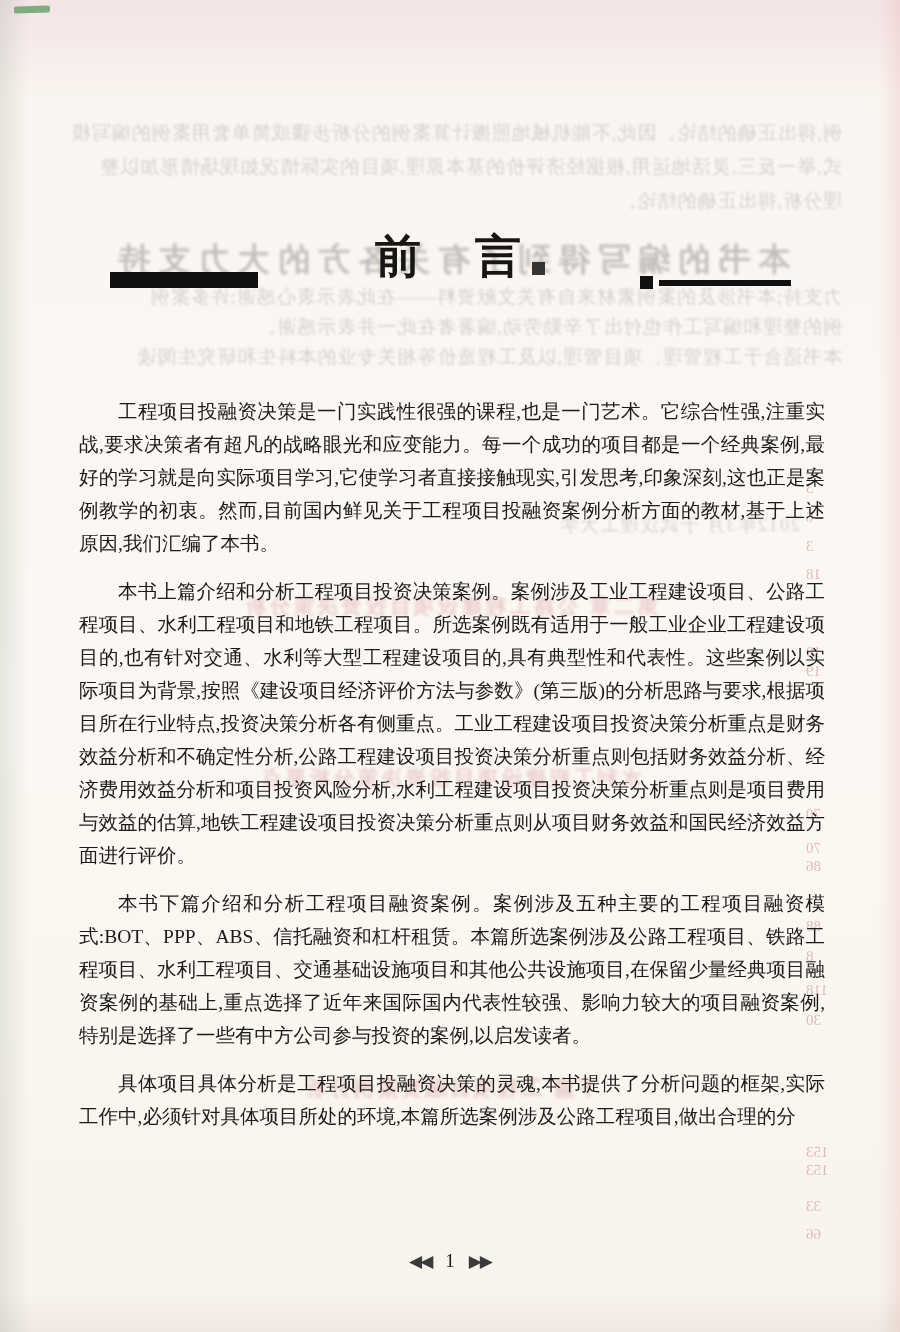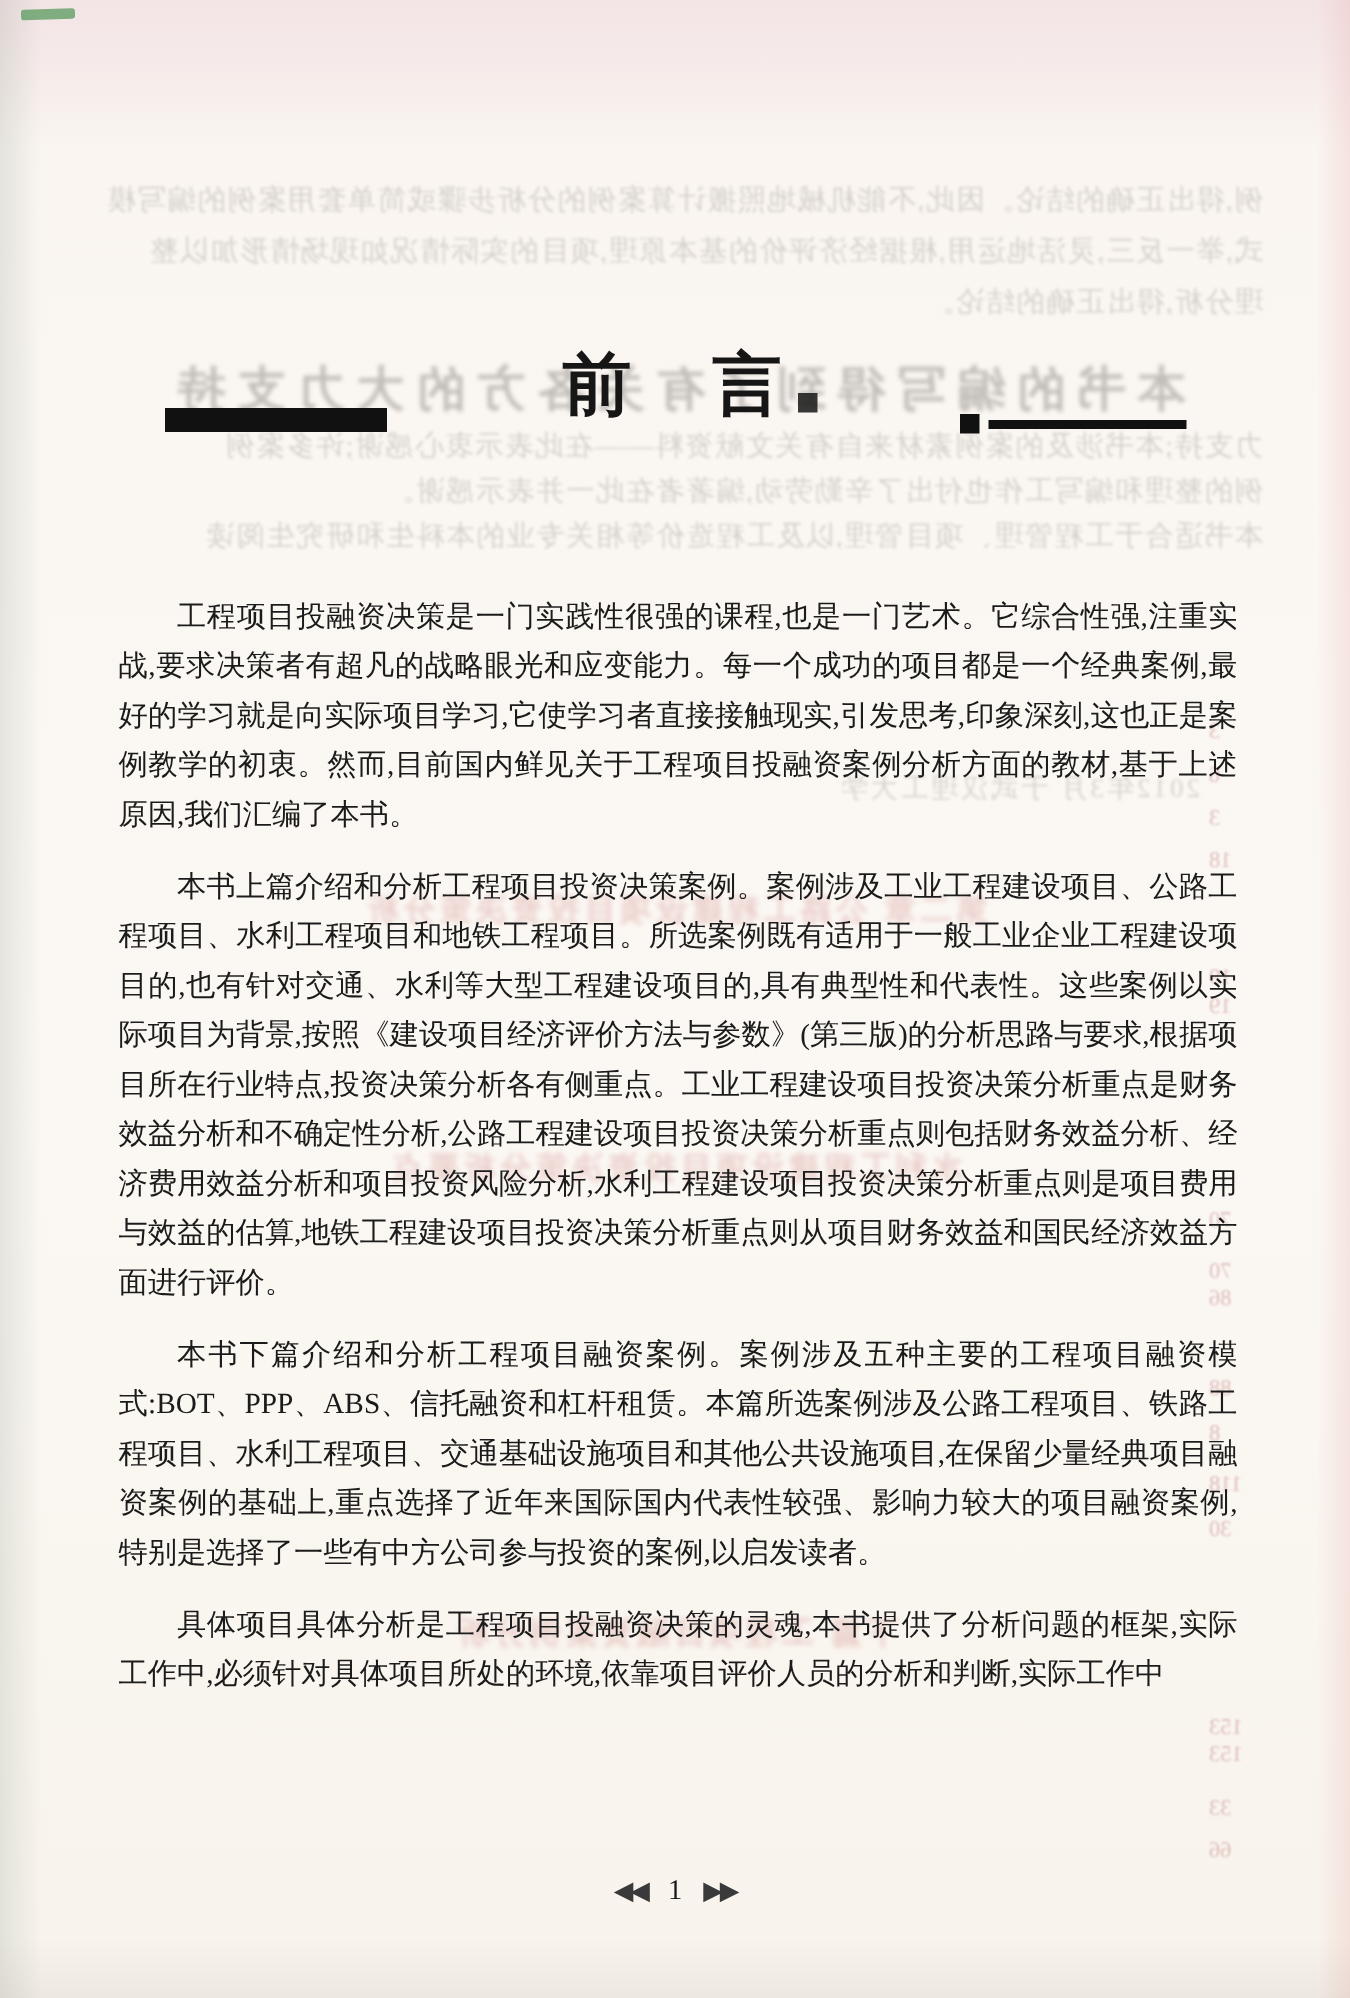--- a/index.html
+++ b/index.html
@@ -128,20 +128,20 @@
   <div class="bar-left"></div>
   <h1 class="page-title">前　言</h1>
   <div class="title-dot"></div>
   <div class="bar-square"></div>
   <div class="bar-thin"></div>
 
   <div class="body-text">
     <p>工程项目投融资决策是一门实践性很强的课程,也是一门艺术。它综合性强,注重实战,要求决策者有超凡的战略眼光和应变能力。每一个成功的项目都是一个经典案例,最好的学习就是向实际项目学习,它使学习者直接接触现实,引发思考,印象深刻,这也正是案例教学的初衷。然而,目前国内鲜见关于工程项目投融资案例分析方面的教材,基于上述原因,我们汇编了本书。</p>
     <p>本书上篇介绍和分析工程项目投资决策案例。案例涉及工业工程建设项目、公路工程项目、水利工程项目和地铁工程项目。所选案例既有适用于一般工业企业工程建设项目的,也有针对交通、水利等大型工程建设项目的,具有典型性和代表性。这些案例以实际项目为背景,按照《建设项目经济评价方法与参数》(第三版)的分析思路与要求,根据项目所在行业特点,投资决策分析各有侧重点。工业工程建设项目投资决策分析重点是财务效益分析和不确定性分析,公路工程建设项目投资决策分析重点则包括财务效益分析、经济费用效益分析和项目投资风险分析,水利工程建设项目投资决策分析重点则是项目费用与效益的估算,地铁工程建设项目投资决策分析重点则从项目财务效益和国民经济效益方面进行评价。</p>
     <p>本书下篇介绍和分析工程项目融资案例。案例涉及五种主要的工程项目融资模式:BOT、PPP、ABS、信托融资和杠杆租赁。本篇所选案例涉及公路工程项目、铁路工程项目、水利工程项目、交通基础设施项目和其他公共设施项目,在保留少量经典项目融资案例的基础上,重点选择了近年来国际国内代表性较强、影响力较大的项目融资案例,特别是选择了一些有中方公司参与投资的案例,以启发读者。</p>
-    <p>具体项目具体分析是工程项目投融资决策的灵魂,本书提供了分析问题的框架,实际工作中,必须针对具体项目所处的环境,依靠项目评价人员的分析和判断,实际工作中</p>
+    <p>具体项目具体分析是工程项目投融资决策的灵魂,本书提供了分析问题的框架,实际工作中,必须针对具体项目所处的环境,本篇所选案例涉及公路工程项目,做出合理的分</p>
   </div>
 
   <div class="footer">
     <span class="orn left">◀◀</span><span class="pnum">1</span><span class="orn right">▶▶</span>
   </div>
 
 </div>
 
 </body></html>

